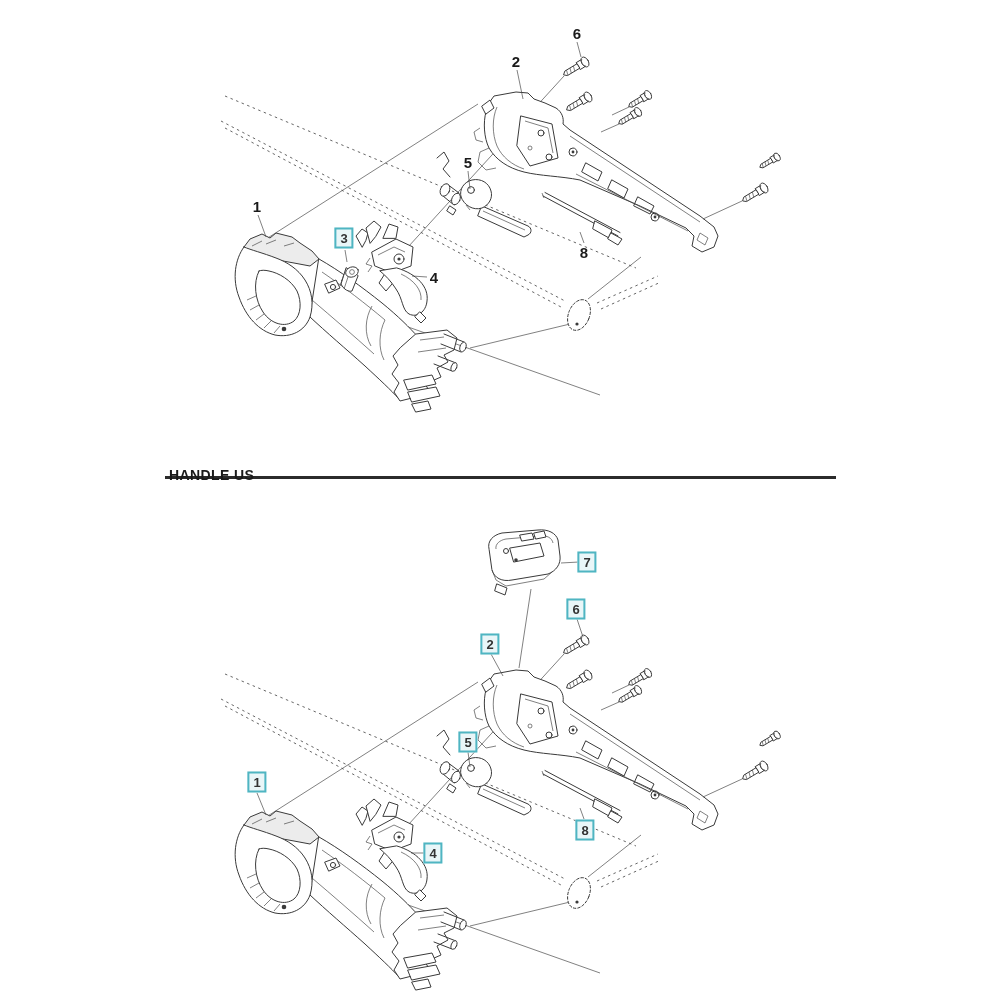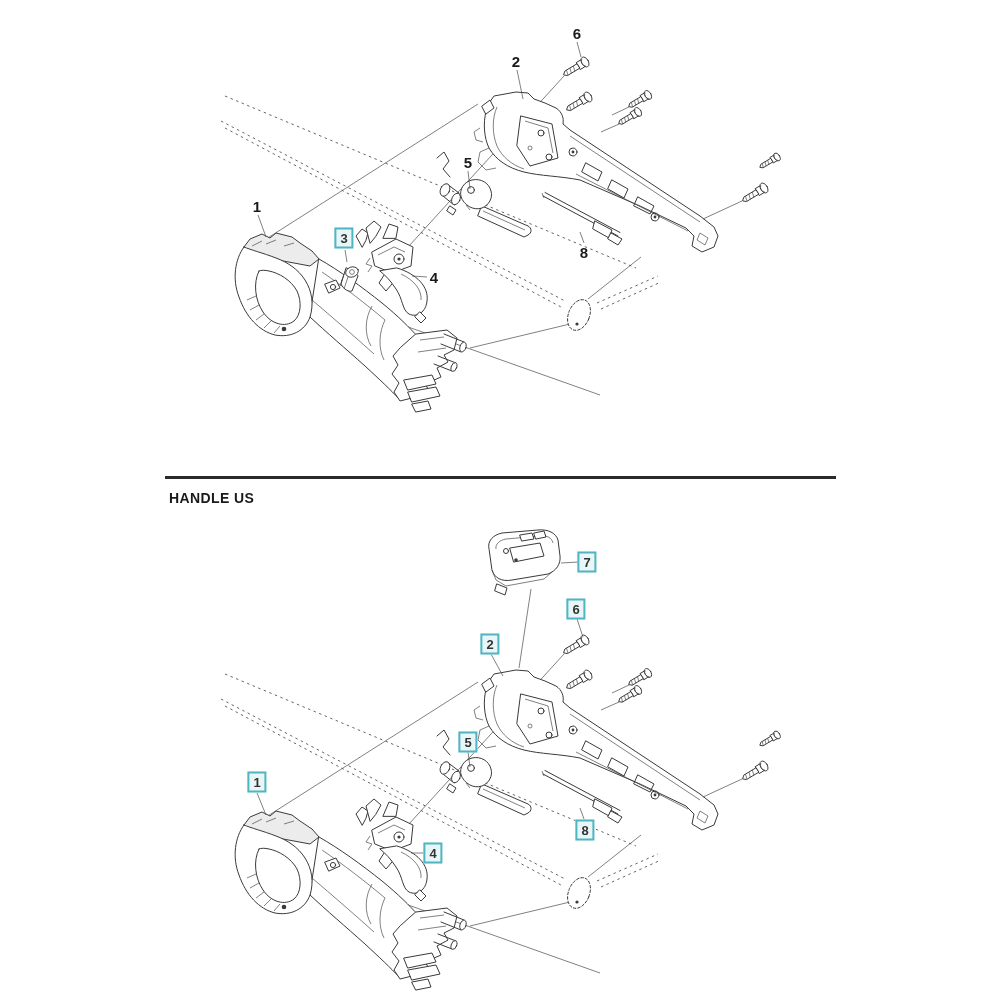--- a/index.html
+++ b/index.html
@@ -11,21 +11,21 @@
   .thin{stroke:#4a4a4a;stroke-width:0.7;fill:none;}
   .dash{stroke:#555;stroke-width:0.9;fill:none;stroke-dasharray:2.5 3.5;}
   .part{fill:#ffffff;}
   .shade{fill:#ececec;}
   .inkdot{fill:#3a3a3a;stroke:none;}
   .callout{position:absolute;transform:translate(-50%,-50%);
            font-weight:bold;font-size:15px;color:#1a1a1a;line-height:1;z-index:5;}
   .callout.boxed{background:#e9f6f8;border:2px solid #4fb5c2;padding:2px 4px;
                  font-size:13px;color:#333;}
   .divider{position:absolute;left:165px;top:476px;width:671px;height:3px;background:#2b2b2b;}
-  .section-title{position:absolute;left:169px;top:490px;font-weight:bold;font-size:14px;
+  .section-title{position:absolute;left:169px;top:467px;font-weight:bold;font-size:14px;
                  color:#1a1a1a;letter-spacing:0.4px;}
 </style>
 </head>
 <body>
 
 <div class="page">
 
   <svg width="1000" height="1000" viewBox="0 0 1000 1000">
     <defs>
 

